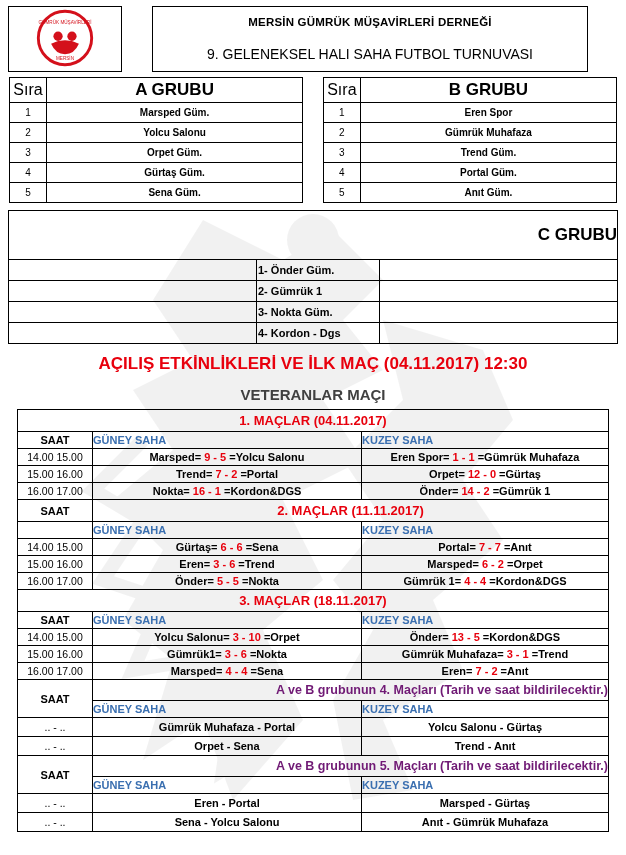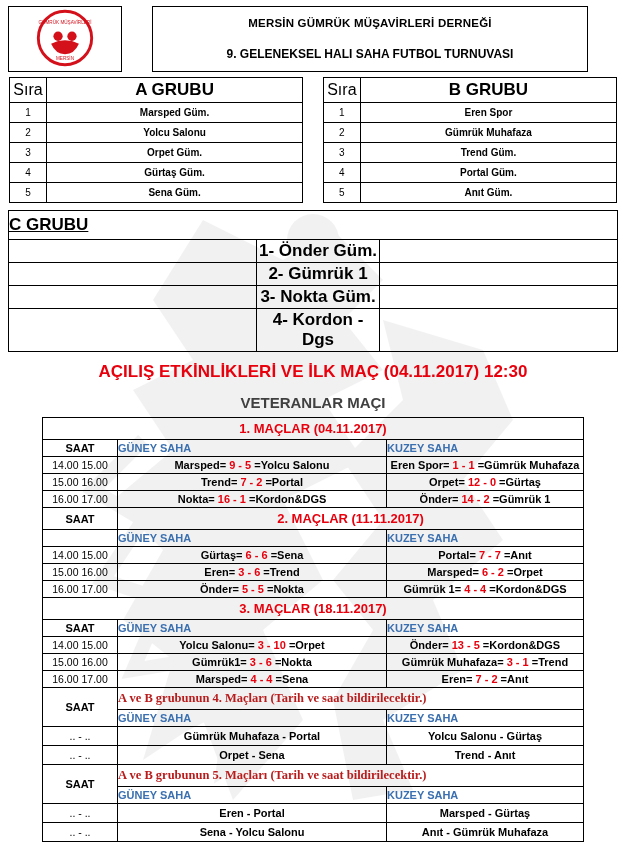--- a/index.html
+++ b/index.html
@@ -26,65 +26,65 @@
   table{border-collapse:collapse;}
   .bordered td,.bordered th{border:1px solid #000;}
 
   
   .hdr{width:610px;margin:0 auto 4px auto;}
   .hdr td{vertical-align:middle;}
   .logo-cell{width:110px;height:62px;border:1px solid #000;text-align:center;}
   .gap-cell{width:28px;border:none;}
   .title-cell{border:1px solid #000;text-align:center;padding:6px 4px;}
   .title-line{font-weight:bold;font-size:11.5px;letter-spacing:.2px;}
-  .title-line2{font-weight:bold;font-size:12px;margin-top:18px;}
+  .title-line2{font-weight:normal;font-size:14px;margin-top:18px;}
   .logo{width:58px;height:58px;}
 
   
   .groups{width:610px;margin:0 auto;}
   .grp{width:100%;}
   .grp td{border:1px solid #000;height:17px;}
   .grp .sira-h{width:34px;text-align:center;font-size:16px;font-weight:normal;}
   .grp .grp-h{text-align:center;font-weight:bold;font-size:17px;padding:2px 7px;}
   .grp .sira{text-align:center;font-size:10px;}
   .grp .team{text-align:center;font-weight:bold;font-size:10px;}
   .spacer-col{width:16px;border:none !important;}
 
   
   .cgrp{width:610px;margin:6px auto 0 auto;}
   .cgrp td{border:1px solid #000;height:18px;}
-  .cgrp .chead{text-align:left;font-weight:bold;font-size:17px;padding:4px 0;text-decoration:underline;}
-  .cgrp .cname{text-align:center;font-weight:bold;font-size:17px;margin-top:30px;}
+  .cgrp .chead{text-align:right;font-weight:bold;font-size:17px;padding:14px 0;}
+  .cgrp .cname{font-weight:bold;font-size:11px;margin-top:30px;}
   .cgrp .blank{border:1px solid #000;}
 
   .acilis{
     width:610px;margin:10px auto 0 auto;text-align:center;
     color:#e8000d;font-weight:bold;font-size:17px;
   }
   .veteran{
     width:610px;margin:12px auto 6px auto;text-align:center;
     font-weight:bold;font-size:15px;color:#404040;
   }
 
   
-  .fx{width:542px;margin:0 auto;}
+  .fx{width:592px;margin:0 auto;}
   .fx td{border:1px solid #000;}
   .fx .macrow{
     text-align:center;color:#e8000d;font-weight:bold;font-size:13px;padding:3px 0;
   }
   .fx .saat-h{width:72px;text-align:center;font-weight:bold;font-size:11px;}
   .fx .saha{
     text-align:left;font-weight:bold;font-size:11px;color:#3a6fb0;
     padding:2px 0;
   }
   .fx .saat{text-align:center;font-size:10.5px;padding:2px 0;}
   .fx .match{text-align:center;font-size:11px;font-weight:bold;padding:2px 0;}
   .score{color:#e8000d;font-weight:bold;}
   .fx .note{
-    text-align:left;color:#b91c1c;font-weight:bold;font-size:12.5px;padding:3px 0;font-family:Liberation Serif, serif;
+    text-align:right;color:#701a75;font-weight:bold;font-size:12.5px;padding:3px 0;
   }
   .fx .plain{text-align:center;font-size:11px;font-weight:bold;padding:3px 0;}
 </style>
 </head>
 <body>
 
 <div class="page">
 
   <svg class="watermark" viewBox="0 0 460 620" xmlns="http://www.w3.org/2000/svg">
     <g fill="#9a9a9a">

